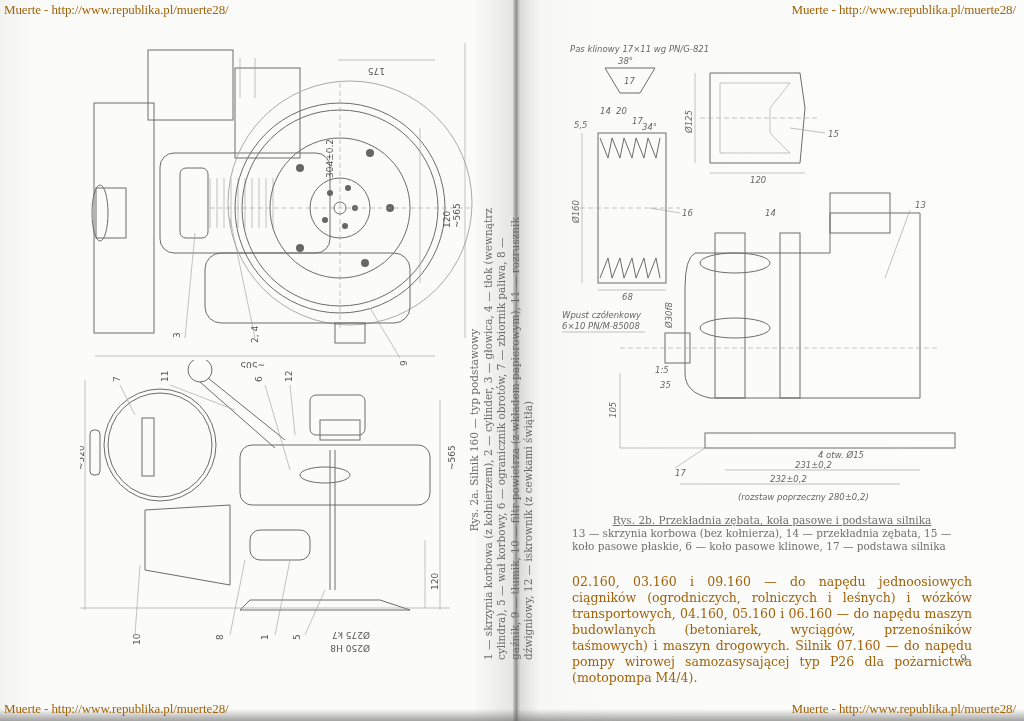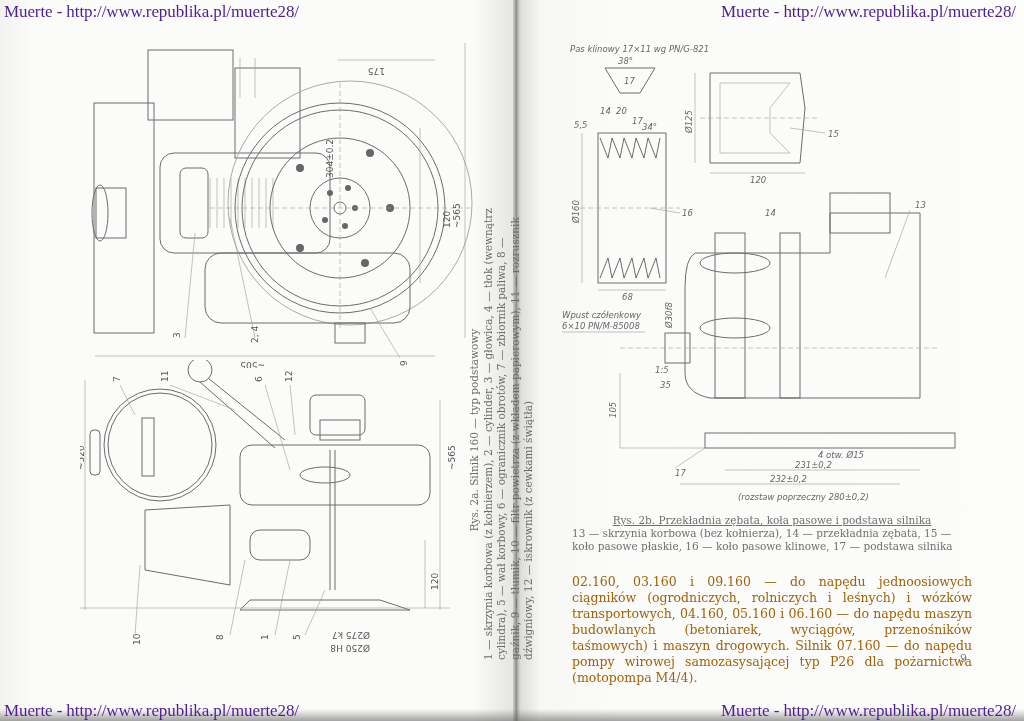--- a/index.html
+++ b/index.html
@@ -2,21 +2,21 @@
 <html><head>
 <meta charset="utf-8">
 <style>
   html,body{margin:0;padding:0;}
   body{width:1024px;height:721px;position:relative;overflow:hidden;background:#f4f4f2;font-family:"DejaVu Serif",serif;color:#3a3a3a;}
   .page{position:absolute;top:0;height:721px;background:#fbfbfa;}
   .page-left{left:0;width:514px;background:linear-gradient(90deg,#f2f2f0 0%,#fbfbfa 6%,#fbfbfa 92%,#e4e4e2 100%);}
   .page-right{left:520px;width:504px;background:linear-gradient(90deg,#dcdcda 0%,#f7f7f5 4%,#fbfbfa 20%,#fcfcfb 100%);}
   .gutter{position:absolute;left:513px;top:0;width:8px;height:721px;background:linear-gradient(90deg,#cfcfcd,#8c8c8a 45%,#b9b9b7 60%,#e0e0de);}
   .bottom-shadow{position:absolute;left:0;bottom:0;width:1024px;height:12px;background:linear-gradient(180deg,rgba(120,120,120,0),rgba(90,90,90,0.55));}
-  .wm{position:absolute;font-family:"Liberation Serif",serif;font-size:17px;color:#4c1d95;white-space:nowrap;letter-spacing:-0.1px;}
+  .wm{position:absolute;font-family:"Liberation Serif",serif;font-size:13px;color:#a16207;white-space:nowrap;letter-spacing:-0.1px;}
   .wm-tl{left:4px;top:2px;}
   .wm-tr{right:8px;top:2px;}
   .wm-bl{left:4px;top:701px;}
   .wm-br{right:8px;top:701px;}
   .rot-caption{position:absolute;left:468px;top:660px;width:460px;transform-origin:0 0;transform:rotate(-90deg);font-size:10.5px;line-height:13.5px;color:#6a6a6a;font-family:"DejaVu Serif",serif;}
   .rot-caption .title{text-align:center;display:block;}
   .caption-right{position:absolute;left:572px;top:514px;width:400px;font-size:10.5px;line-height:13px;color:#707070;}
   .caption-right .title{display:block;text-align:center;text-decoration:underline;}
   .body-text{position:absolute;left:572px;top:574px;width:400px;font-size:12.5px;line-height:16px;color:#a16207;text-align:justify;}
   .page-number{position:absolute;left:960px;top:652px;font-size:11px;color:#777;}
@@ -218,21 +218,21 @@
   <text class="lbl-it" x="258" y="420">4 otw. Ø15</text>
   <line class="dr-thin" x1="165" y1="432" x2="360" y2="432"></line>
   <text class="lbl-it" x="235" y="430">231±0,2</text>
   <line class="dr-thin" x1="120" y1="446" x2="340" y2="446"></line>
   <text class="lbl-it" x="210" y="444">232±0,2</text>
   <text class="lbl-it" x="178" y="462" font-size="10">(rozstaw poprzeczny 280±0,2)</text>
 </svg>
 
 <div class="caption-right">
   <span class="title">Rys. 2b. Przekładnia zębata, koła pasowe i podstawa silnika</span>
-  <span>13 — skrzynia korbowa (bez kołnierza), 14 — przekładnia zębata, 15 — koło pasowe płaskie, 16 — koło pasowe klinowe, 17 — podstawa silnika</span>
+  <span>13 — skrzynia korbowa (bez kołnierza), 14 — przekładnia zębata, 15 — koło pasowe płaskie, 6 — koło pasowe klinowe, 17 — podstawa silnika</span>
 </div>
 
 <div class="body-text">02.160, 03.160 i 09.160 — do napędu jednoosiowych ciągników (ogrodniczych, rolniczych i leśnych) i wózków transportowych, 04.160, 05.160 i 06.160 — do napędu maszyn budowlanych (betoniarek, wyciągów, przenośników taśmowych) i maszyn drogowych. Silnik 07.160 — do napędu pompy wirowej samozasysającej typ P26 dla pożarnictwa (motopompa M4/4).</div>
 
 <div class="page-number">9</div>
 
 <div class="bottom-shadow"></div>
 
 <div class="wm wm-tl">Muerte - http://www.republika.pl/muerte28/</div>
 <div class="wm wm-tr">Muerte - http://www.republika.pl/muerte28/</div>

